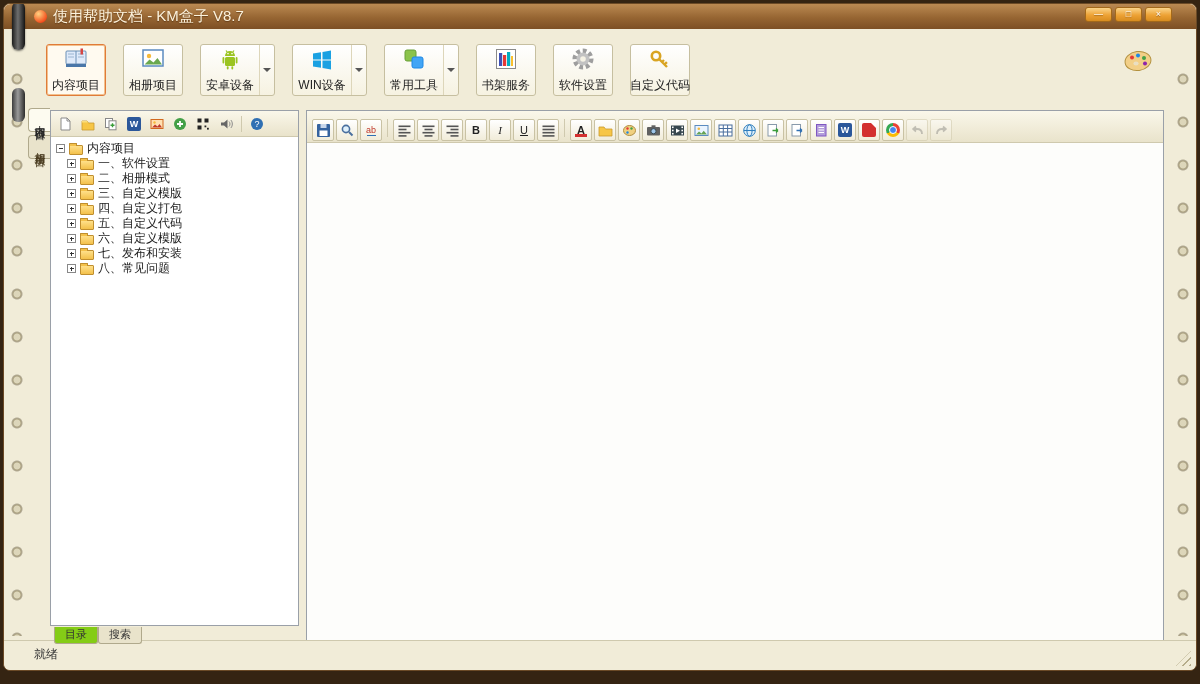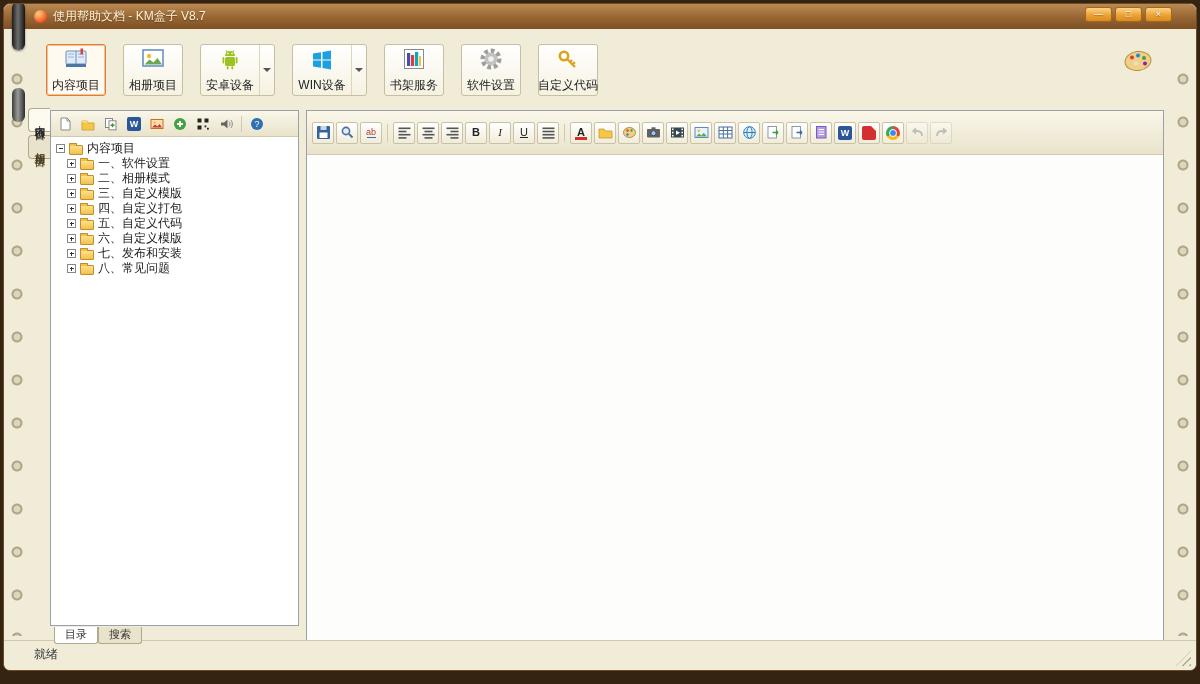--- a/index.html
+++ b/index.html
@@ -7,21 +7,21 @@
   .frame { position:relative; width:1200px; height:684px; background:#352412; overflow:hidden; }
   .win { position:absolute; left:3px; right:3px; top:3px; bottom:13px; background:#f1ecd8;
          border:1px solid #6b4a26; border-radius:7px; overflow:hidden; }
 
   
   .titlebar { position:absolute; left:0; right:0; top:0; height:25px;
               background:linear-gradient(#bb8a52,#966532 55%,#7d4f24);
               border-radius:6px 6px 0 0; display:flex; align-items:center; padding-left:30px; }
   .app-logo { width:13px; height:13px; border-radius:50%;
               background:radial-gradient(circle at 35% 30%,#ffd180,#f4511e 70%,#b71c1c); margin-right:6px; flex:none; }
-  .title-text { color:#fdf3dd; font-size:12px; text-shadow:0 1px 1px rgba(60,30,0,.5); }
+  .title-text { color:#fdf3dd; font-size:15px; text-shadow:0 1px 1px rgba(60,30,0,.5); }
   .win-controls { position:absolute; right:24px; top:3px; display:flex; gap:3px; }
   .win-btn { width:27px; height:15px; border-radius:3px; border:1px solid #a3691a;
              background:linear-gradient(#fbd489,#eda235 55%,#d88c1f); color:#fff; font-size:9px;
              line-height:13px; text-align:center; cursor:default; text-shadow:0 1px 1px rgba(90,50,0,.6); }
 
   
   .hole-strip { position:absolute; width:14px; top:54px; bottom:34px; background-repeat:repeat-y;
                 background-image:radial-gradient(circle 6px at 7px 21px,#ddd6ba 0 3px,#a99f7d 4px,rgba(60,45,20,.35) 5px,transparent 6px);
                 background-size:14px 43px; z-index:4; }
   .hole-left { left:6px; } .hole-right { right:6px; }
@@ -64,27 +64,27 @@
   .exp::before { content:""; position:absolute; left:1.5px; right:1.5px; top:50%; margin-top:-0.5px; height:1px; background:#333; }
   .exp.plus::after { content:""; position:absolute; top:1.5px; bottom:1.5px; left:50%; margin-left:-0.5px; width:1px; background:#333; }
   .folder { width:14px; height:10px; background:linear-gradient(#ffe08a,#f3c14b); border:1px solid #c08f2f;
             border-radius:1px; position:relative; flex:none; margin-top:2px; }
   .folder::before { content:""; position:absolute; top:-3px; left:-1px; width:6px; height:2px;
                     background:#f3c14b; border:1px solid #c08f2f; border-bottom:none; border-radius:1px 1px 0 0; }
 
   .bottom-tabs { position:absolute; left:50px; top:623px; display:flex; z-index:3; }
   .btab { font-size:11px; line-height:15px; height:17px; padding:0 10px; background:#e9e3cb;
           border:1px solid #b0a98c; color:#333; cursor:default; border-radius:0 0 3px 3px; border-top:none; }
-  .btab.active { background:#ffffff; }
+  .btab.active { background:#84cc16; }
 
   
   .right-panel { position:absolute; left:302px; right:32px; top:106px; height:532px;
                  background:#fff; border:1px solid #9aa0a8; display:flex; flex-direction:column; }
-  .editor-toolbar { height:44px; background:linear-gradient(#faf7ea,#e9e3cb); border-bottom:1px solid #cfc9ae;
-                    display:flex; align-items:center; gap:2px; padding:0 5px; flex:none; }
+  .editor-toolbar { height:32px; background:linear-gradient(#faf7ea,#e9e3cb); border-bottom:1px solid #cfc9ae;
+                    display:flex; align-items:flex-start; gap:2px; padding:8px 5px; flex:none; }
   .ebtn { width:22px; height:22px; border:1px solid #c9c2a4; border-radius:2px;
           background:linear-gradient(#ffffff,#f1ecd9); display:flex; align-items:center; justify-content:center;
           position:relative; cursor:default; flex:none; }
   .ebtn.disabled { opacity:.45; }
   .esep { width:1px; height:18px; background:#cfc9ae; margin:0 3px; flex:none; }
   .ti { font-size:11px; color:#222; line-height:1; }
   .ti.b { font-weight:bold; }
   .ti.i { font-style:italic; font-family:"Liberation Serif",serif; }
   .ti.u { text-decoration:underline; }
   .fontcolor::after { content:""; position:absolute; left:4px; right:4px; bottom:3px; height:3px; background:#d32f2f; }
@@ -192,20 +192,34 @@
                 </g>
               </svg>
           </span>
           <span class="tb-label">WIN设备</span>
         </div>
         <div class="tb-drop">
             <span class="caret"></span>
           </div>
       </div>
 
+      <div class="tb-btn">
+        <div class="tb-main">
+          <span>
+            <svg width="24" height="24">
+                <rect x="3" y="3" width="11" height="11" rx="2" fill="#8bc34a" stroke="#689f38"></rect>
+                <rect x="10" y="10" width="11" height="11" rx="2" fill="#42a5f5" stroke="#1e88e5"></rect>
+              </svg>
+          </span>
+          <span class="tb-label">常用工具</span>
+        </div>
+        <div class="tb-drop">
+            <span class="caret"></span>
+          </div>
+      </div>
 
       <div class="tb-btn">
         <div class="tb-main">
           <span>
             <svg width="24" height="24">
                 <rect x="2.5" y="2.5" width="19" height="19" fill="#fff" stroke="#8a8a8a"></rect>
                 <rect x="5" y="6" width="3.2" height="13" fill="#3f51b5"></rect>
                 <rect x="9" y="8" width="3.2" height="11" fill="#e53935"></rect>
                 <rect x="13" y="5" width="3.2" height="14" fill="#00acc1"></rect>
                 <rect x="17" y="9" width="2" height="10" fill="#fbc02d"></rect>

